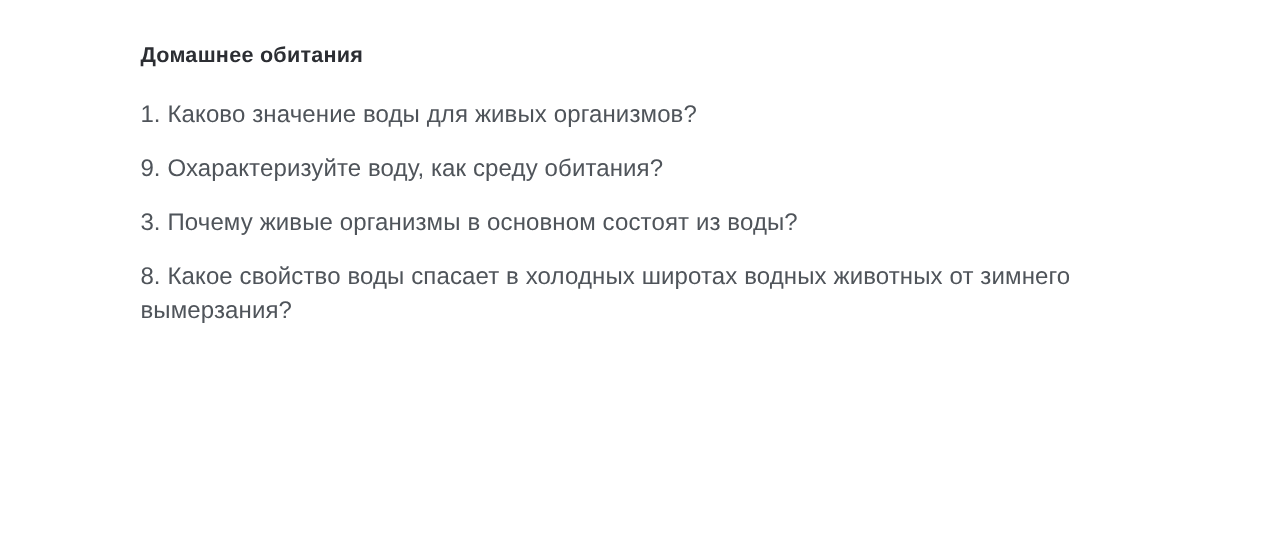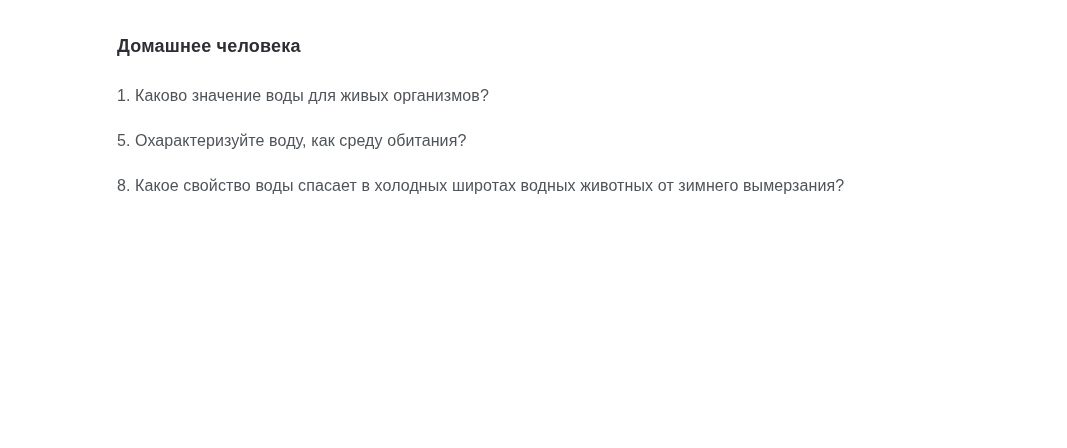--- a/index.html
+++ b/index.html
@@ -16,31 +16,32 @@
   }
   .homework-title {
     font-size: 18px;
     font-weight: 700;
     line-height: 24px;
     color: #2c2e33;
     letter-spacing: 0.2px;
     margin: 0 0 24px 0;
   }
   .question {
-    font-size: 16px;
+    font-size: 20px;
     font-weight: 400;
     line-height: 28px;
     color: #4f545a;
     letter-spacing: 0.1px;
     max-width: 823px;
     margin: 0 0 17px 0;
   }
 </style>
 </head>
 <body>
 
 <main class="content">
-  <h2 class="homework-title">Домашнее человека</h2>
+  <h2 class="homework-title">Домашнее обитания</h2>
 
   <p class="question">1. Каково значение воды для живых организмов?</p>
-  <p class="question">5. Охарактеризуйте воду, как среду обитания?</p>
+  <p class="question">9. Охарактеризуйте воду, как среду обитания?</p>
+  <p class="question">3. Почему живые организмы в основном состоят из воды?</p>
   <p class="question">8. Какое свойство воды спасает в холодных широтах водных животных от зимнего вымерзания?</p>
 </main>
 
 </body></html>

